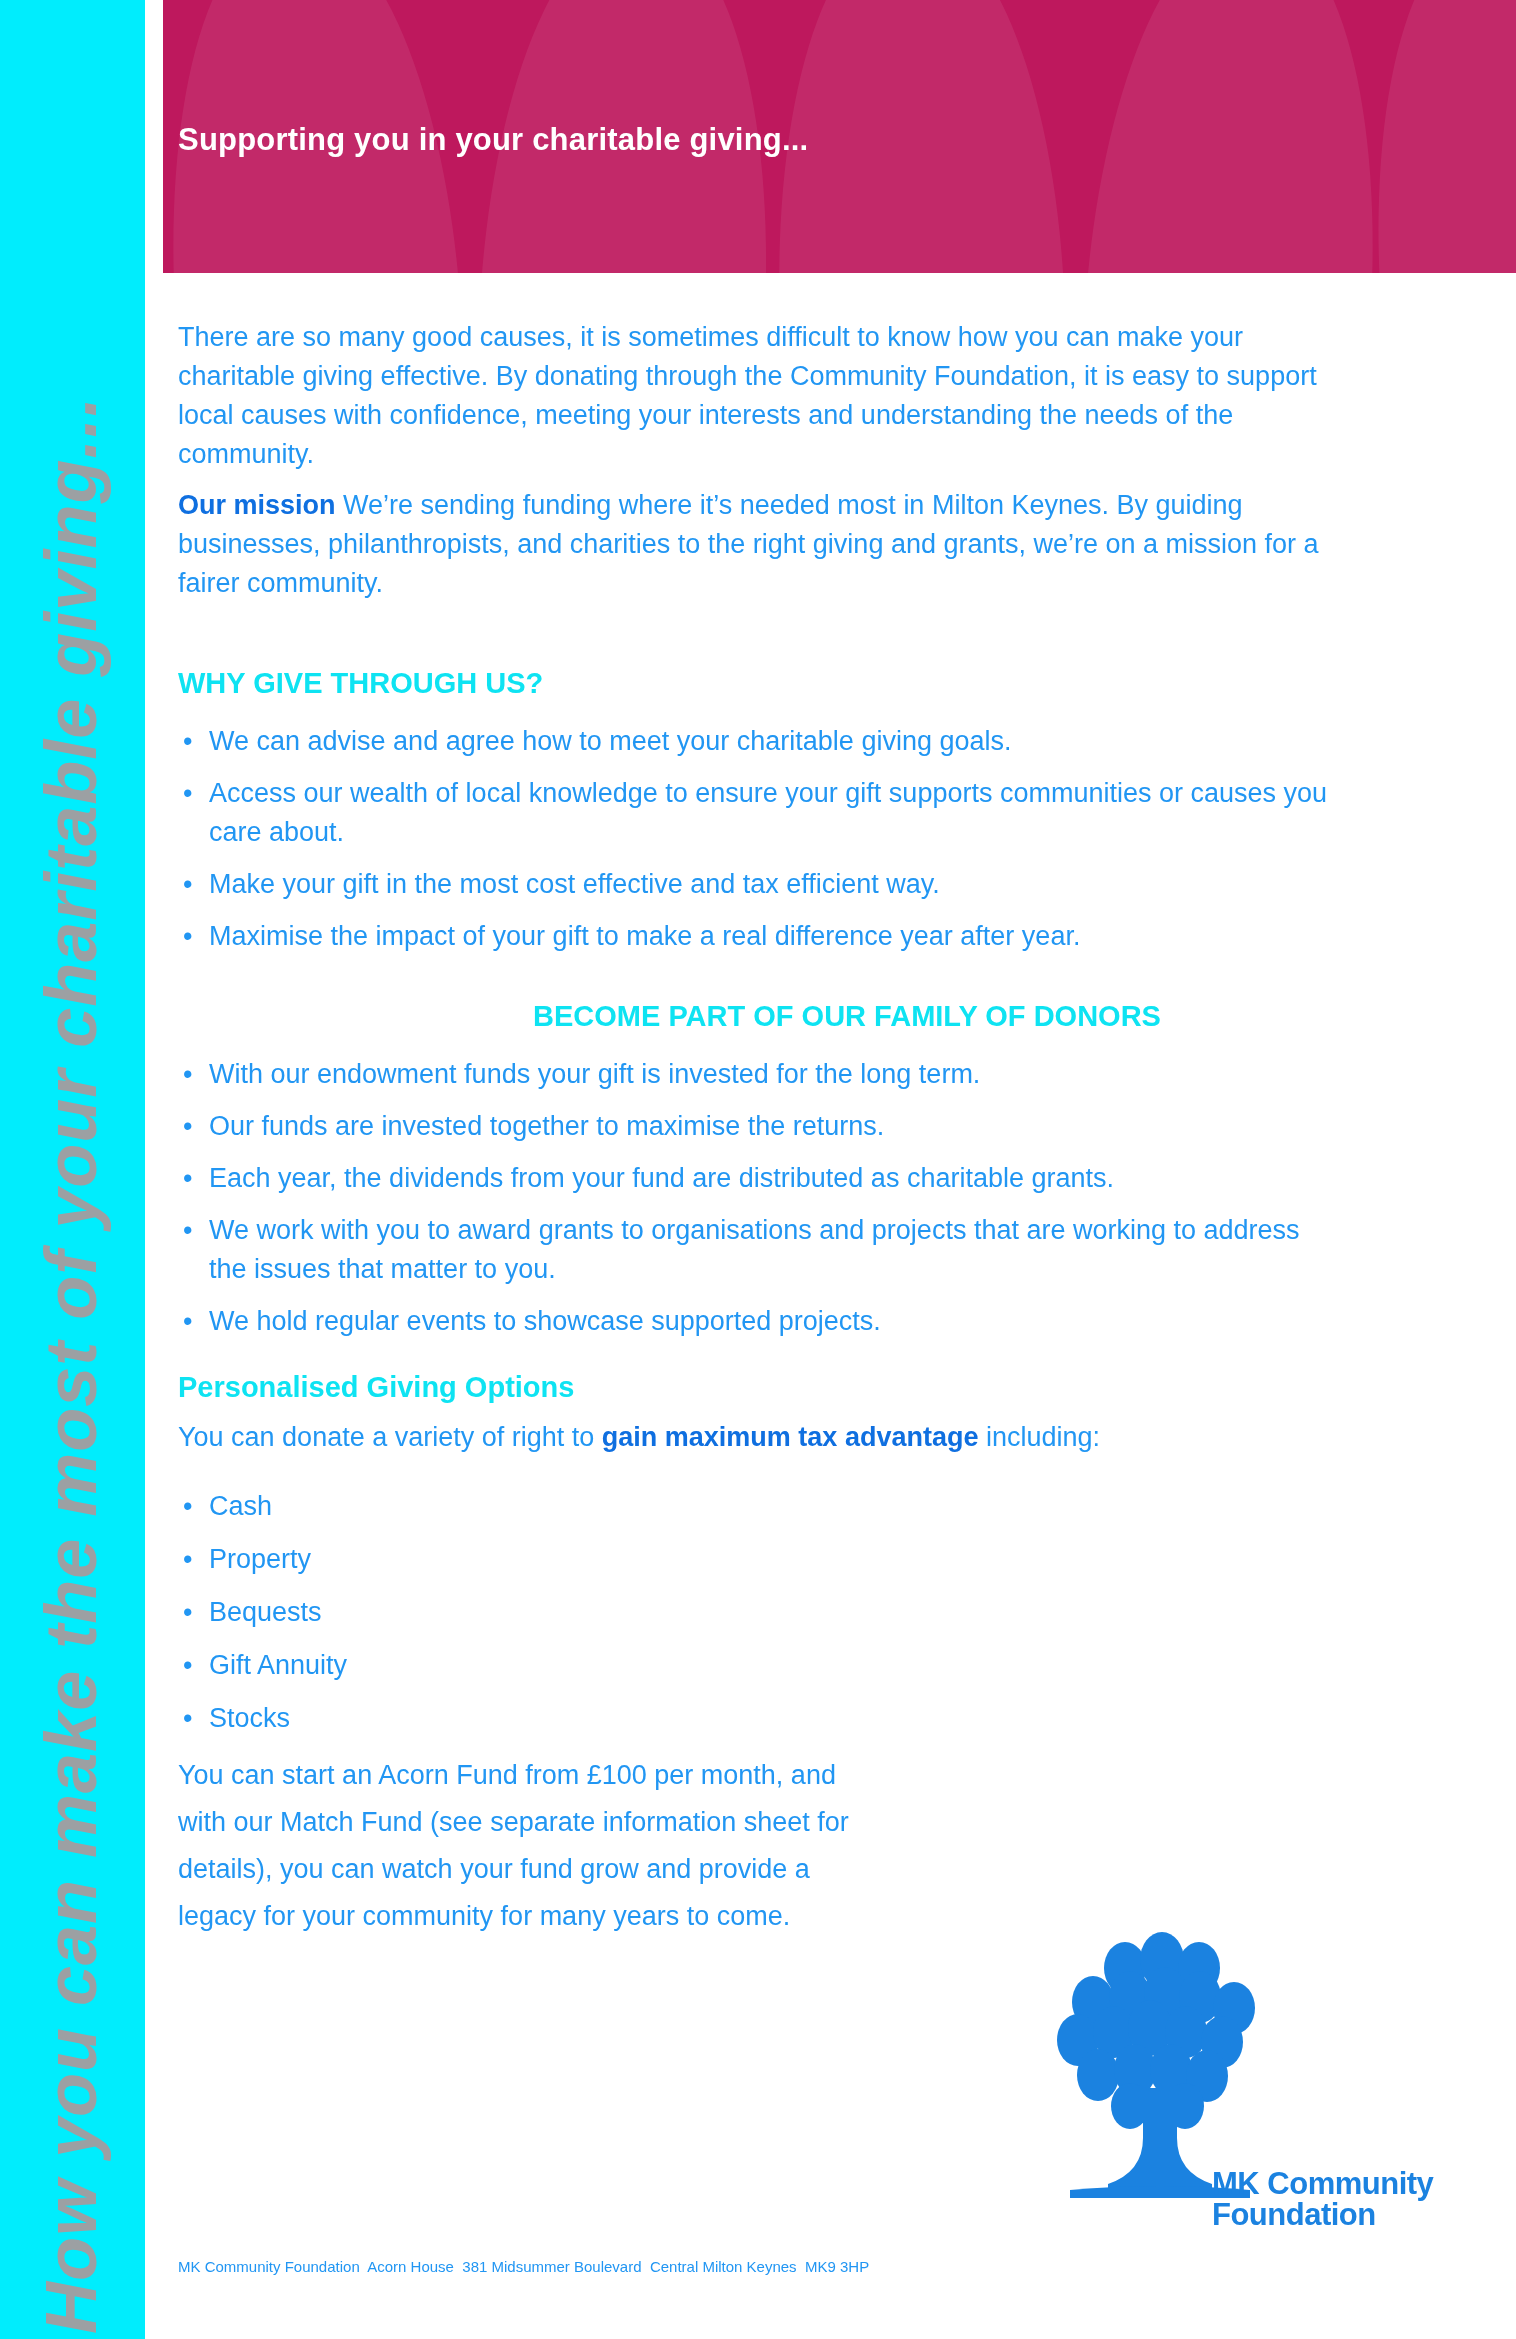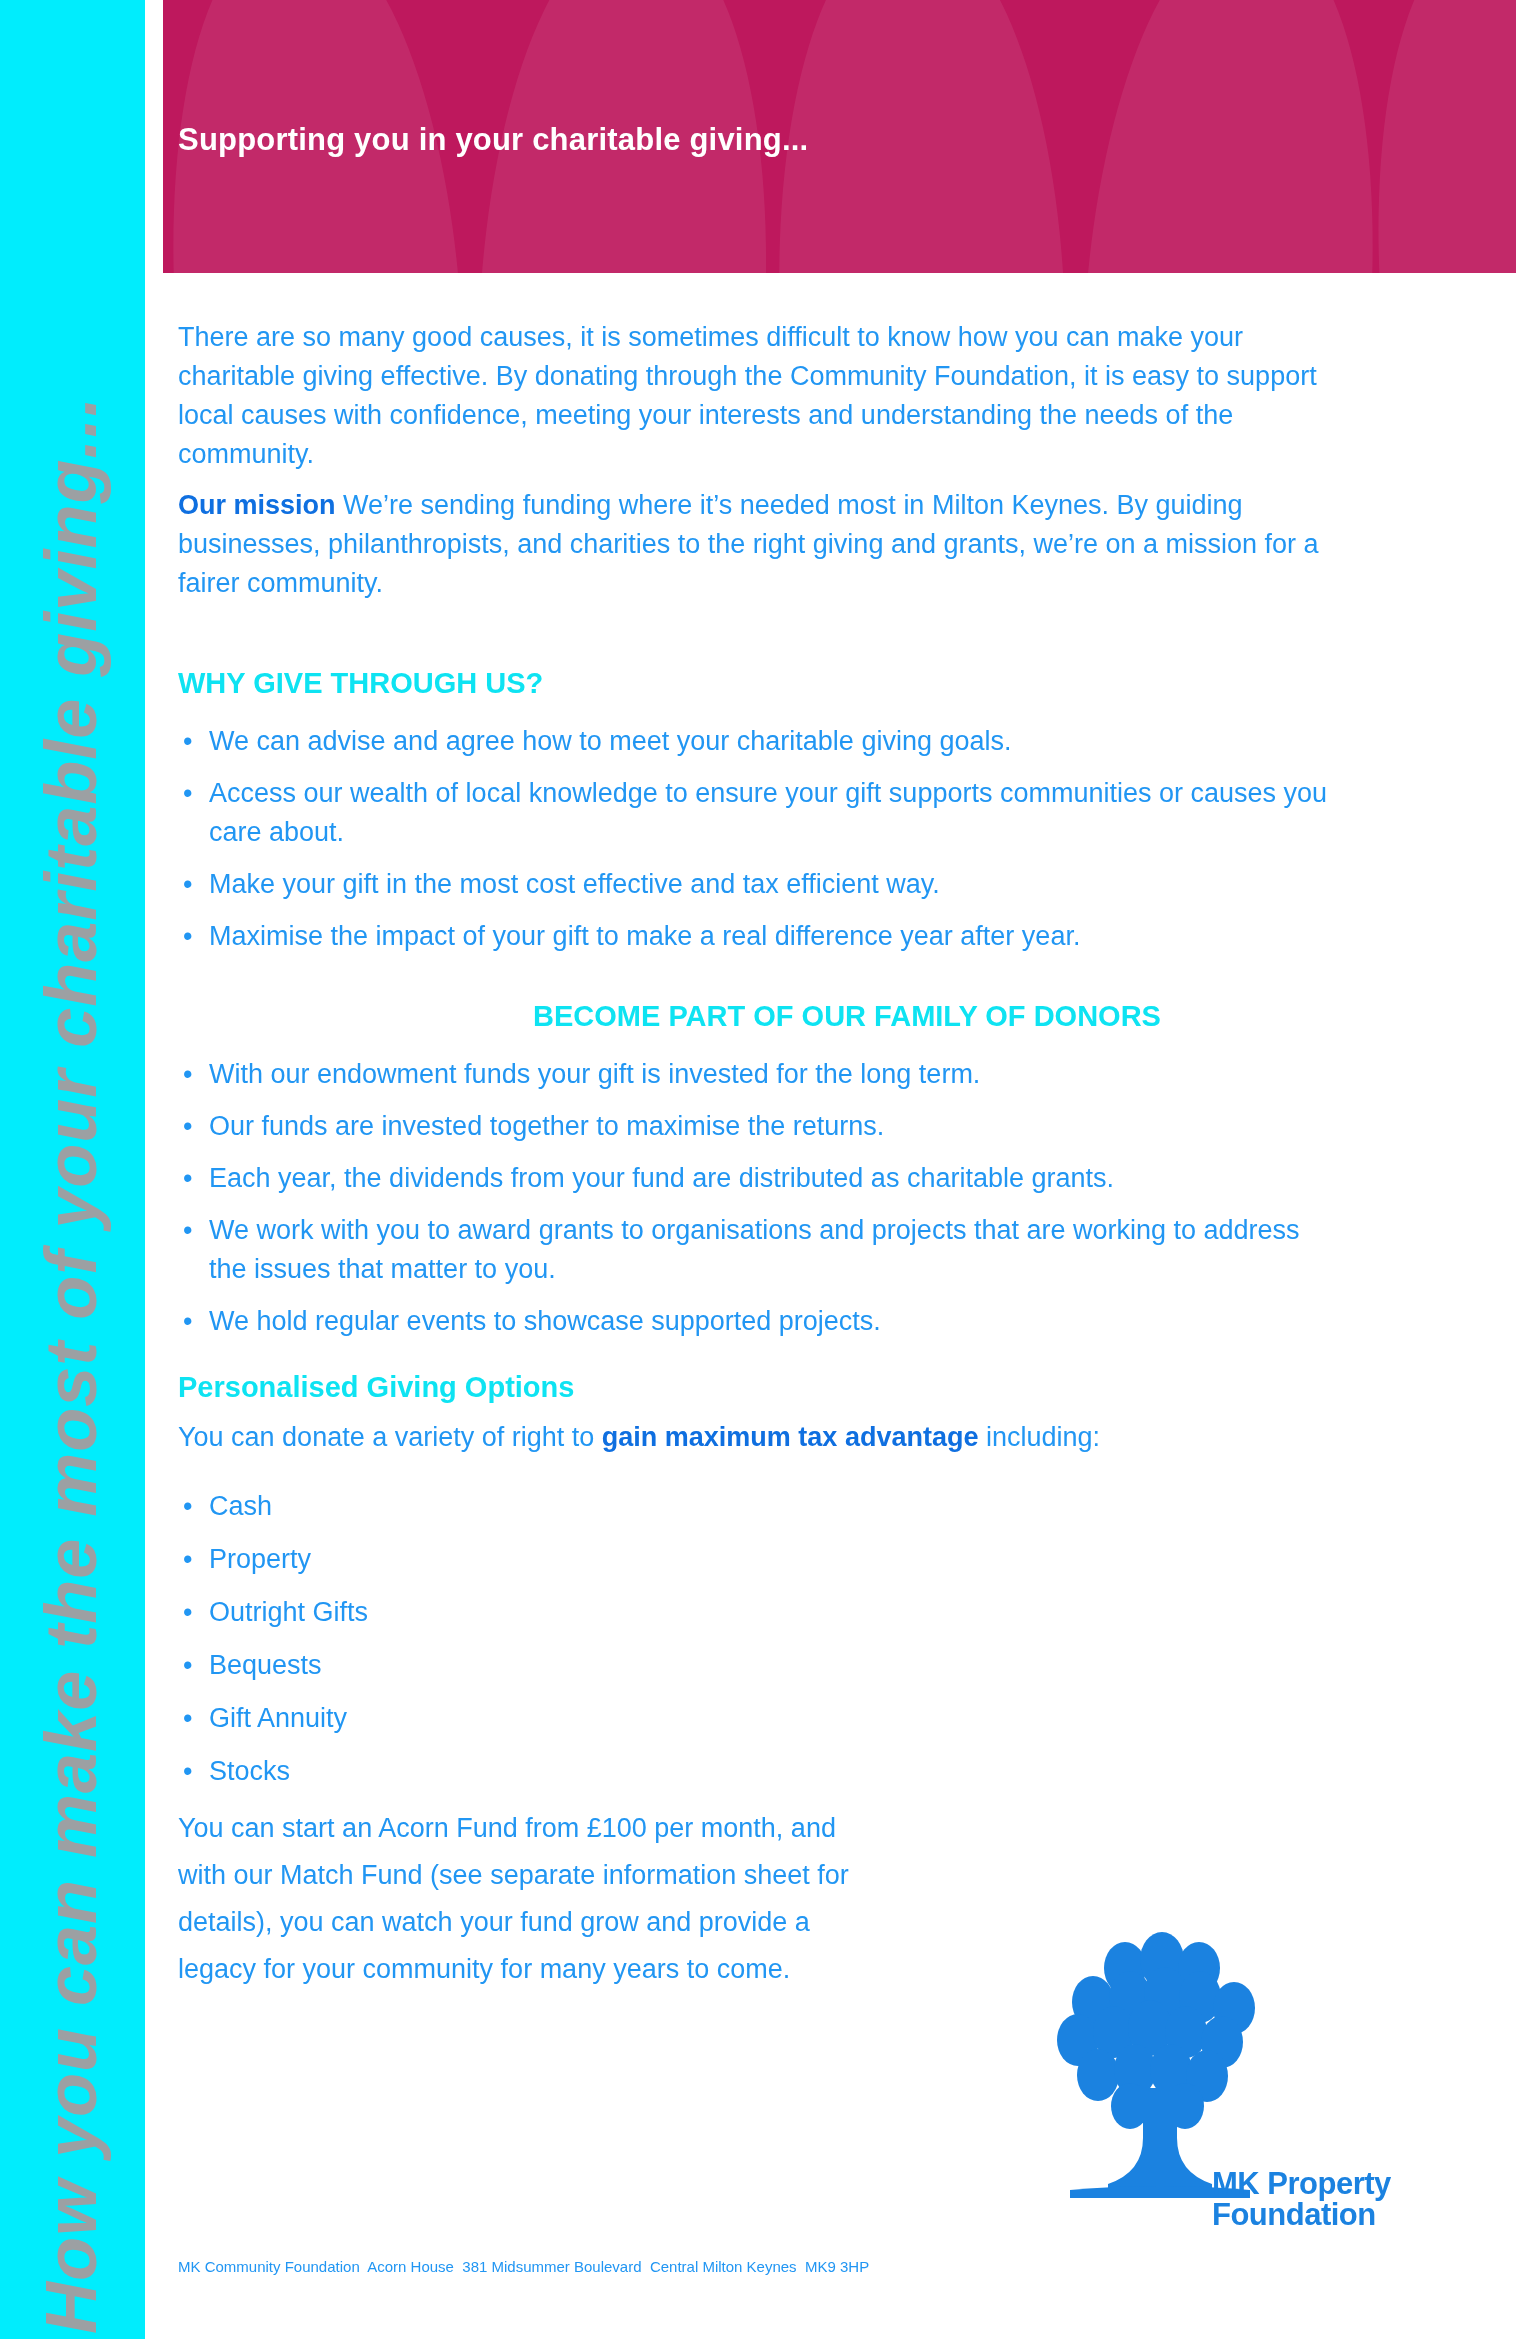--- a/index.html
+++ b/index.html
@@ -87,21 +87,20 @@
     <li class="nw">Each year, the dividends from your fund are distributed as charitable grants.</li>
     <li>We work with you to award grants to organisations and projects that are working to address the issues that matter to you.</li>
     <li>We hold regular events to showcase supported projects.</li>
   </ul>
 
   <h3 class="cyan">Personalised Giving Options</h3>
   <p class="body assets"><span>You can donate a variety of right to </span><span class="blue-bold">gain maximum tax advantage</span><span> including:</span></p>
   <ul class="blist options">
     <li>Cash</li>
     <li>Property</li>
-    <li>Outright Gifts</li>
     <li>Bequests</li>
     <li>Gift Annuity</li>
     <li>Stocks</li>
   </ul>
 
   <p class="body acorns">You can start an Acorn Fund from £100 per month, and with our Match Fund (see separate information sheet for details), you can watch your fund grow and provide a legacy for your community for many years to come.</p>
 </div>
 
 <div class="logo">
   <svg width="270" height="310" viewBox="0 0 270 310">
@@ -126,18 +125,18 @@
       <ellipse cx="167" cy="156" rx="21" ry="26"></ellipse>
       <ellipse cx="90" cy="186" rx="19" ry="23"></ellipse>
       <ellipse cx="145" cy="186" rx="19" ry="23"></ellipse>
 
       <path d="M103,168 L103,218 Q103,252 68,264 L68,272 L172,272 L172,264 Q137,252 137,218 L137,168 Z"></path>
 
       <path d="M30,270 Q120,262 210,270 L210,278 L30,278 Z"></path>
     </g>
   </svg>
   <div class="logo-text">
-    <div>MK Property</div>
+    <div>MK Community</div>
     <div>Foundation</div>
   </div>
 </div>
 
 <div class="address">MK Community Foundation  Acorn House  381 Midsummer Boulevard  Central Milton Keynes  MK9 3HP</div>
 
 </body></html>

